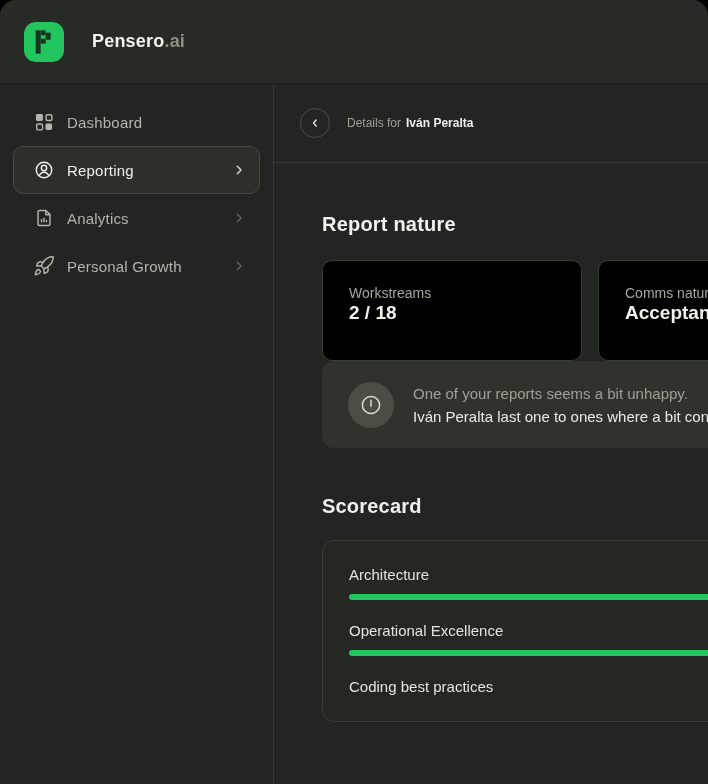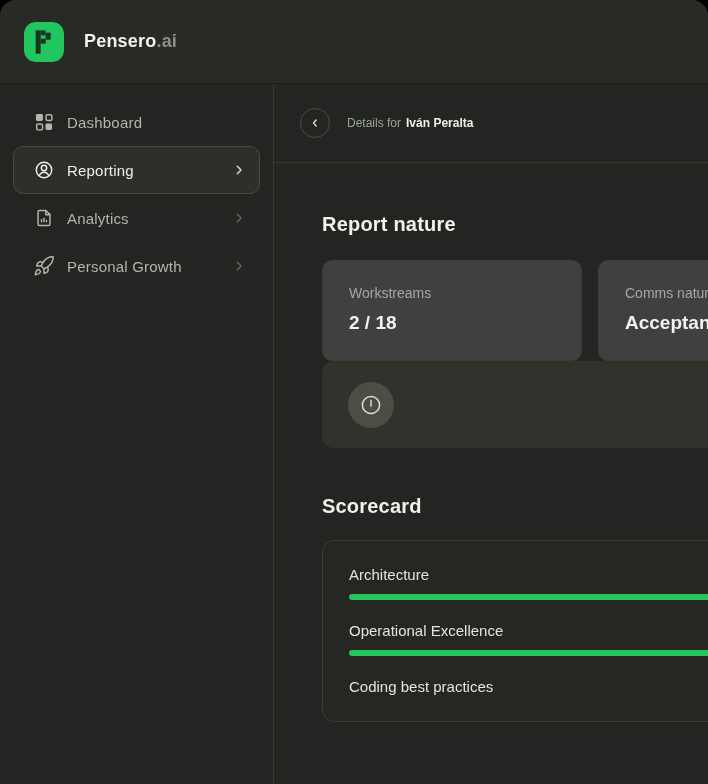--- a/index.html
+++ b/index.html
@@ -9,21 +9,21 @@
     width:708px;height:784px;
     background:#222521;
     border-radius:16px 16px 0 0;
     overflow:hidden;
     font-family:"Liberation Sans","DejaVu Sans",sans-serif;
     -webkit-font-smoothing:antialiased;
   }
   
   .header{
     height:84px;background:#282b25;border-bottom:1px solid #1b1d19;
-    display:flex;align-items:center;padding-left:24px;gap:20px;
+    display:flex;align-items:center;padding-left:24px;gap:28px;
   }
   .logo{width:40px;height:40px;border-radius:11px;flex:0 0 auto;display:block;}
   .brand{font-size:18px;font-weight:600;color:#f2f3ed;letter-spacing:.2px;}
   .brand .suffix{color:#8b9083;font-weight:600;}
   
   .body{display:flex;height:699px;}
   .sidebar{
     width:274px;flex:0 0 274px;border-right:1px solid #373a32;
     padding:14px 13px 0 13px;
   }
@@ -57,25 +57,25 @@
     margin:0;font-size:20px;line-height:28px;font-weight:600;
     color:#eff1eb;letter-spacing:.2px;
   }
   .h-metrics{margin-top:47px;margin-bottom:22px;}
   .h-warnings{margin-top:51px;margin-bottom:20px;}
   .h-scorecard{margin-top:44px;margin-bottom:20px;}
   
   .cards{display:flex;gap:16px;}
   .metric-card{
     flex:0 0 260px;width:260px;height:101px;
-    background:#404040;border:1px solid #3a3d35;border-radius:10px;
+    background:#000000;border:1px solid #3a3d35;border-radius:10px;
     padding:23px 26px;
   }
   .metric-label{font-size:14px;color:#a4a89d;line-height:18px;white-space:nowrap;overflow:hidden;}
-  .metric-value{font-size:19px;font-weight:600;color:#f0f2ec;margin-top:10px;white-space:nowrap;}
+  .metric-value{font-size:19px;font-weight:600;color:#f0f2ec;margin-top:0;white-space:nowrap;}
   
   .warning-card{
     width:560px;height:87px;border-radius:12px;background:#30332c;
     display:flex;align-items:center;gap:19px;padding-left:26px;
   }
   .warning-icon-wrap{
     width:46px;height:46px;border-radius:50%;background:#4a4e45;
     display:flex;align-items:center;justify-content:center;flex:0 0 auto;
   }
   .warning-text{min-width:0;}
@@ -206,20 +206,24 @@
         </div>
 
         <div class="warning-card">
           <div class="warning-icon-wrap">
             <svg viewBox="0 0 24 24" width="24" height="24" fill="none" stroke="#d9dcd2" stroke-width="1.5" stroke-linecap="round">
               <circle cx="12" cy="12" r="8.6"></circle>
               <line x1="12" y1="7.6" x2="12" y2="13.2"></line>
               <circle cx="12" cy="16.1" r="0.4" fill="#d9dcd2" stroke="none"></circle>
             </svg>
           </div>
+          <div class="warning-text">
+            <div class="warning-line1">One of your reports seems a bit unhappy.</div>
+            <div class="warning-line2">Iván Peralta last one to ones where a bit con</div>
+          </div>
         </div>
 
         <h2 class="section-heading h-scorecard">Scorecard</h2>
         <div class="score-card">
           <div class="score-row">
             <div class="score-label">Architecture</div>
             <div class="score-track">
               <div class="score-bar" style="width: 100%;"></div>
             </div>
           </div>

